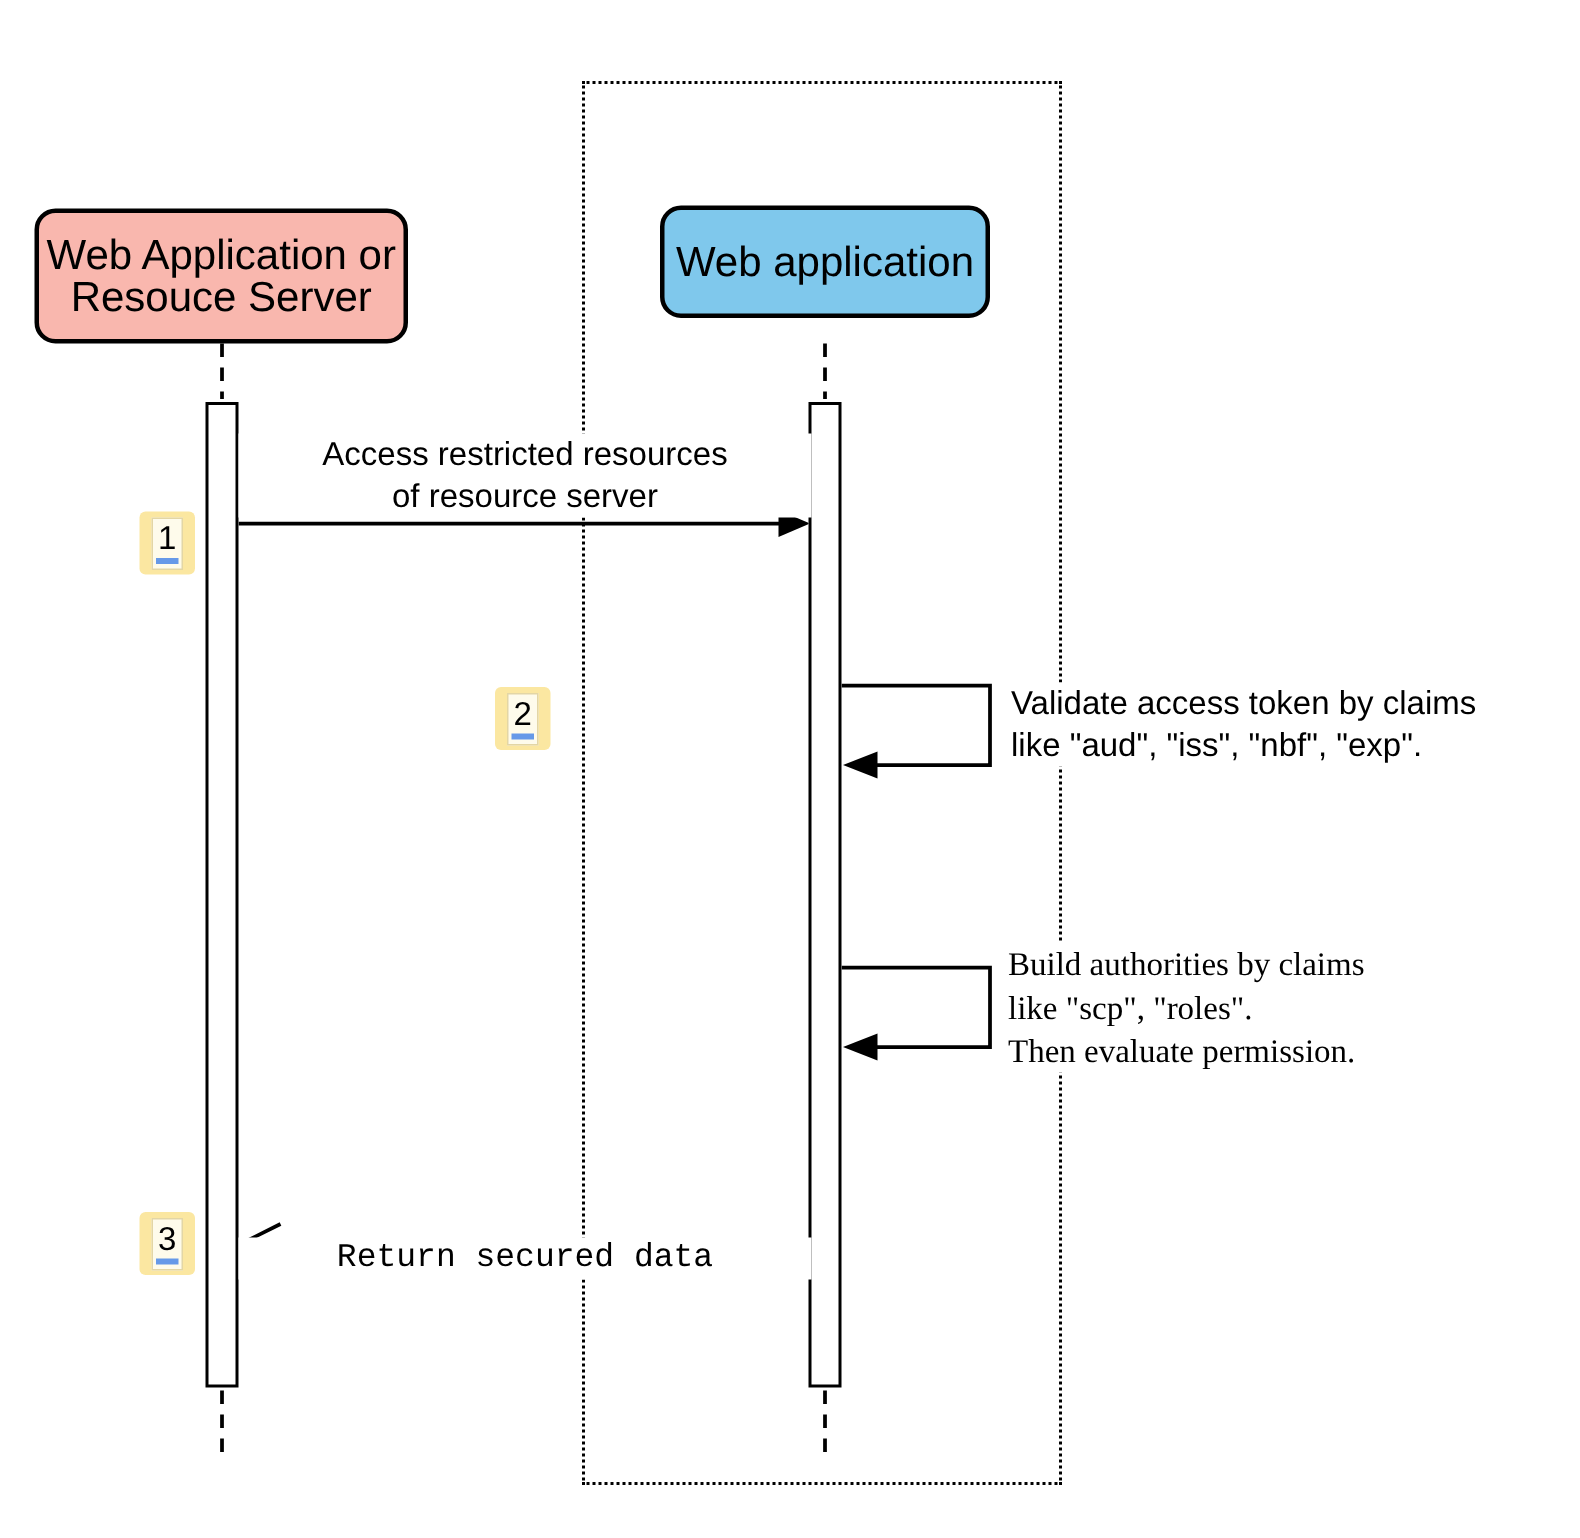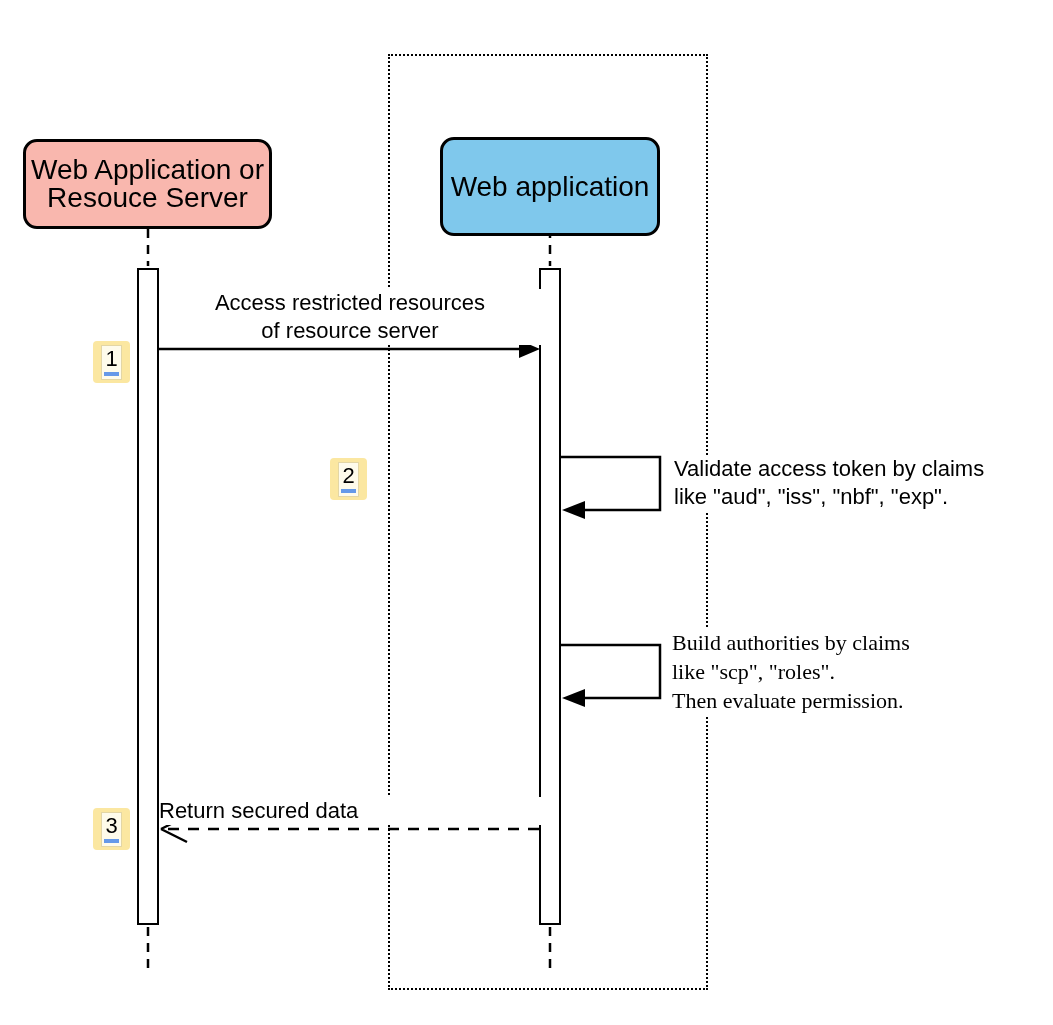--- a/index.html
+++ b/index.html
@@ -43,21 +43,21 @@
     line-height: 28px;
     white-space: pre-line;
   }
   .actor-left {
     left: 23px; top: 139px;
     width: 249px; height: 90px;
     background: var(--actor-left-fill, #F9B7AE);
   }
   .actor-right {
     left: 440px; top: 137px;
-    width: 220px; height: 99px;
+    width: 220px; height: 75px;
     background: var(--actor-right-fill, #7FC8EC);
     text-align: center;
   }
 
   
   .activation {
     width: 22px; height: 657px;
     top: 268px;
     background: #ffffff;
     border: 2px solid #000000;
@@ -83,22 +83,24 @@
     text-align: left;
   }
   .msg3-label {
     left: 672px; top: 628px;
     width: 370px;
     text-align: left;
     line-height: 29px;
     font-family: Liberation Serif, serif;
   }
   .msg4-label {
-    left: 159px; top: 797px;
+    left: 159px; top: 825px;
     width: 382px;
+    text-align: center;
+    font-family: Liberation Mono, monospace;
   }
 
   
   .badge {
     width: 37px; height: 42px;
     background: var(--badge-fill, #FBE7A1);
     border-radius: 4px;
     display: flex;
     align-items: center;
     justify-content: center;

